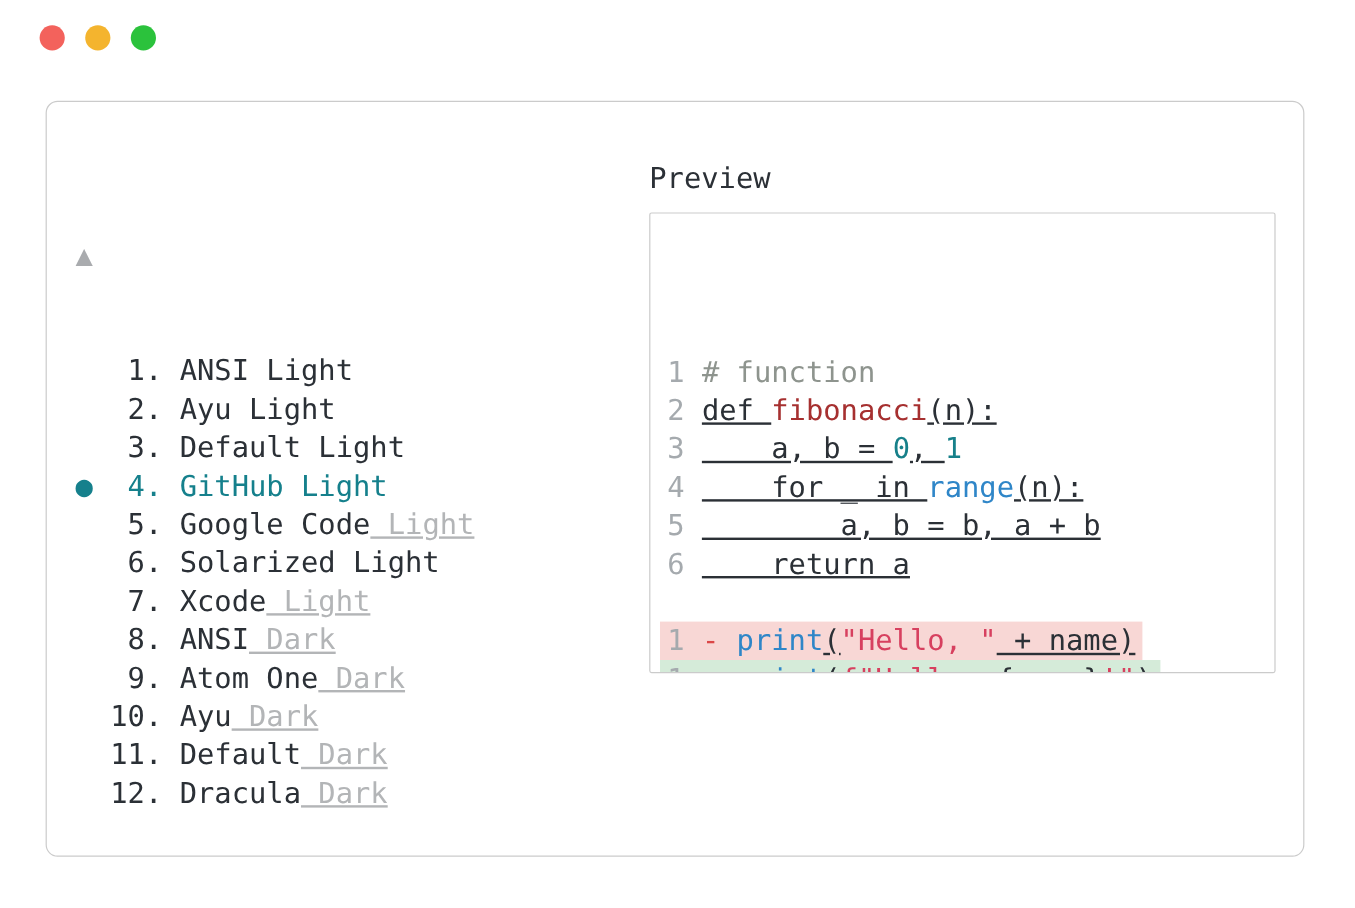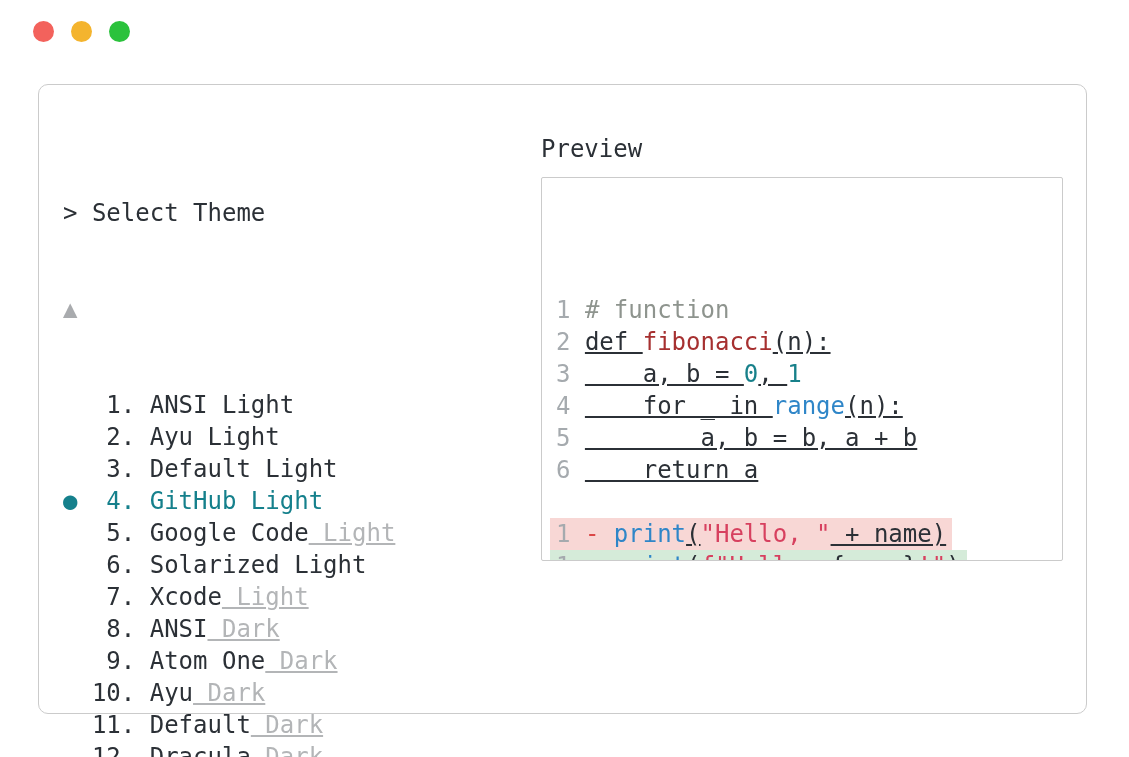--- a/index.html
+++ b/index.html
@@ -75,21 +75,20 @@
 
 <div class="traffic-lights">
   <div class="tl tl-close"></div>
   <div class="tl tl-min"></div>
   <div class="tl tl-zoom"></div>
 </div>
 
 <div class="window">
 
   <div class="left-col">
-    <div class="row">&gt; Select Theme</div>
     <div class="row scroll-up">▲</div>
     <div id="theme-list"><div class="row"><span class="marker">  </span><span class="num"> 1. </span><span class="name">ANSI Light</span></div><div class="row"><span class="marker">  </span><span class="num"> 2. </span><span class="name">Ayu Light</span></div><div class="row"><span class="marker">  </span><span class="num"> 3. </span><span class="name">Default Light</span></div><div class="row item-selected"><span class="marker">● </span><span class="num"> 4. </span><span class="name">GitHub Light</span></div><div class="row"><span class="marker">  </span><span class="num"> 5. </span><span class="name">Google Code</span><span class="suffix"> Light</span></div><div class="row"><span class="marker">  </span><span class="num"> 6. </span><span class="name">Solarized Light</span></div><div class="row"><span class="marker">  </span><span class="num"> 7. </span><span class="name">Xcode</span><span class="suffix"> Light</span></div><div class="row"><span class="marker">  </span><span class="num"> 8. </span><span class="name">ANSI</span><span class="suffix"> Dark</span></div><div class="row"><span class="marker">  </span><span class="num"> 9. </span><span class="name">Atom One</span><span class="suffix"> Dark</span></div><div class="row"><span class="marker">  </span><span class="num">10. </span><span class="name">Ayu</span><span class="suffix"> Dark</span></div><div class="row"><span class="marker">  </span><span class="num">11. </span><span class="name">Default</span><span class="suffix"> Dark</span></div><div class="row"><span class="marker">  </span><span class="num">12. </span><span class="name">Dracula</span><span class="suffix"> Dark</span></div></div>
     
     
     
   </div>
 
   <div class="preview-title">Preview</div>
 
   <div class="preview-panel">

